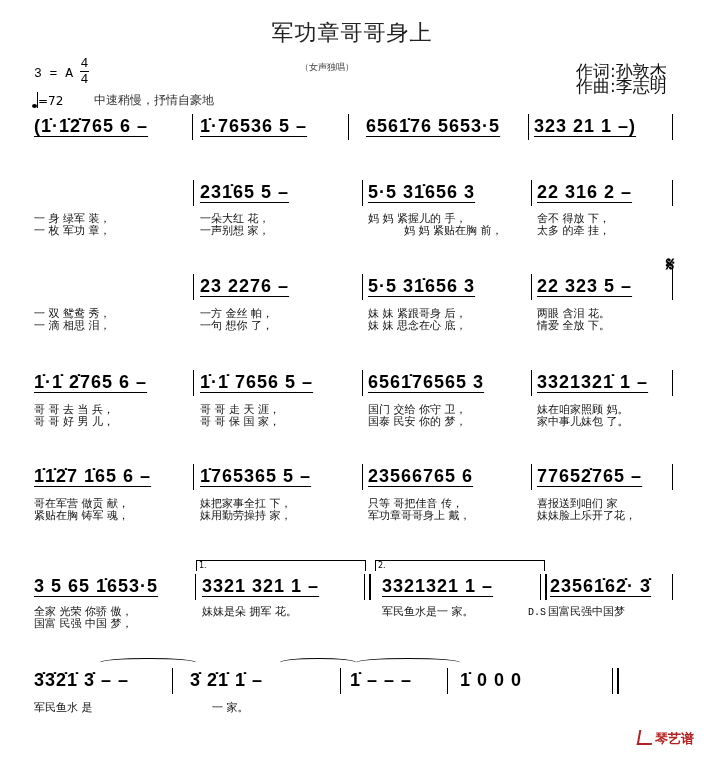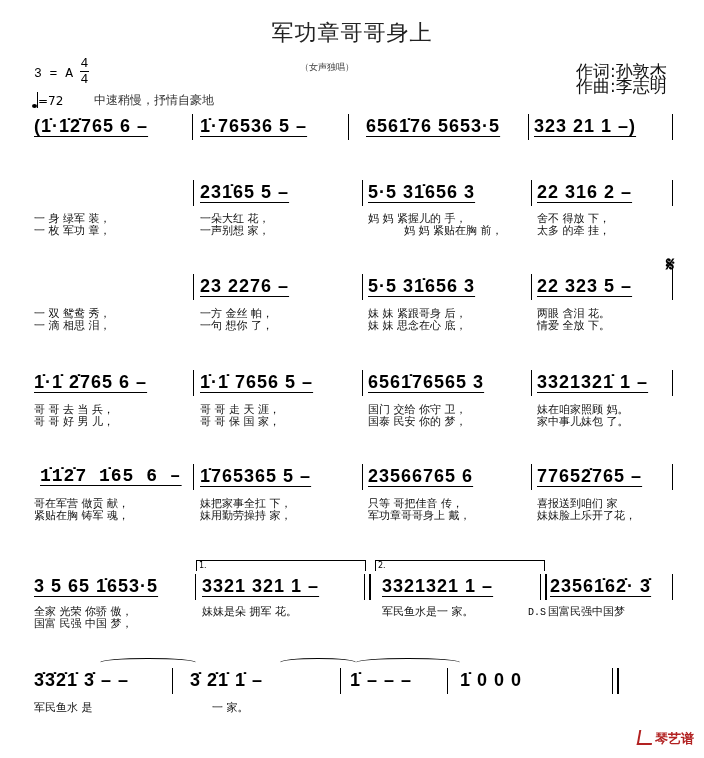--- a/index.html
+++ b/index.html
@@ -110,21 +110,21 @@
   <div class="lyr" style="left:200px;top:36px;">哥 哥 走 天 涯，</div>
   <div class="lyr" style="left:368px;top:36px;">国门 交给 你守 卫，</div>
   <div class="lyr" style="left:537px;top:36px;">妹在咱家照顾 妈。</div>
   <div class="lyr" style="left:34px;top:48px;">哥 哥 好 男 儿，</div>
   <div class="lyr" style="left:200px;top:48px;">哥 哥 保 国 家，</div>
   <div class="lyr" style="left:368px;top:48px;">国泰 民安 你的 梦，</div>
   <div class="lyr" style="left:537px;top:48px;">家中事儿妹包 了。</div>
 </div>
 
 <div class="abs staff" style="top:462px;height:60px;">
-  <div class="notes underline" style="left:40px;top:4px;font-family:Liberation Mono, monospace;">1̇1̇2̇7 1̇65 6 –</div>
+  <div class="notes underline" style="left:34px;top:4px;">1̇1̇2̇7 1̇65 6 –</div>
   <div class="barline" style="left:193px;top:2px;height:26px;"></div>
   <div class="notes underline" style="left:200px;top:4px;">1̇765365 5 –</div>
   <div class="barline" style="left:362px;top:2px;height:26px;"></div>
   <div class="notes underline" style="left:368px;top:4px;">23566765 6</div>
   <div class="barline" style="left:531px;top:2px;height:26px;"></div>
   <div class="notes underline" style="left:537px;top:4px;">77652̇765 –</div>
   <div class="barline" style="left:672px;top:2px;height:26px;"></div>
   <div class="lyr" style="left:34px;top:36px;">哥在军营 做贡 献，</div>
   <div class="lyr" style="left:200px;top:36px;">妹把家事全扛 下，</div>
   <div class="lyr" style="left:368px;top:36px;">只等 哥把佳音 传，</div>

